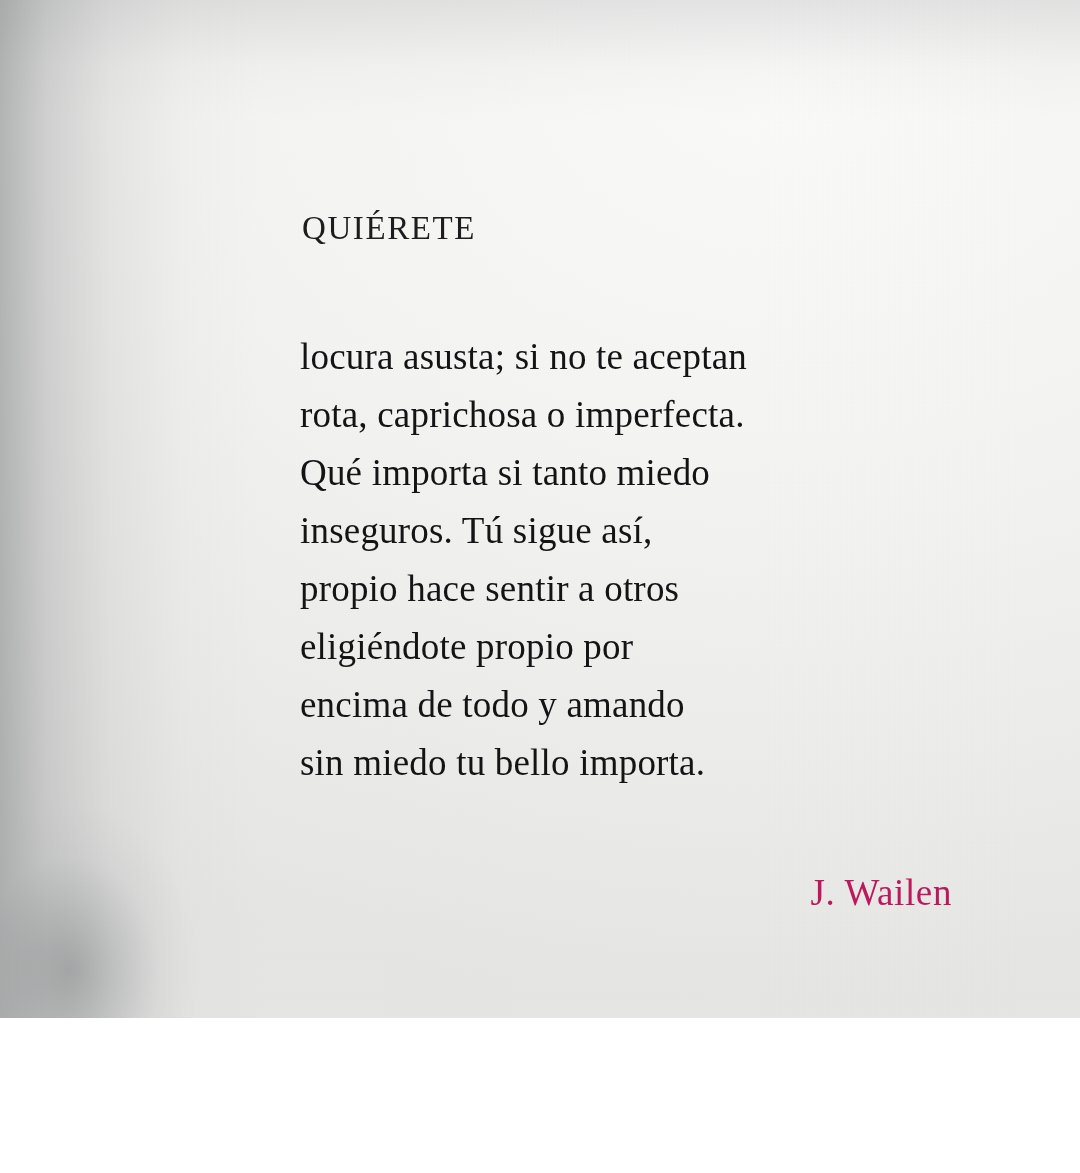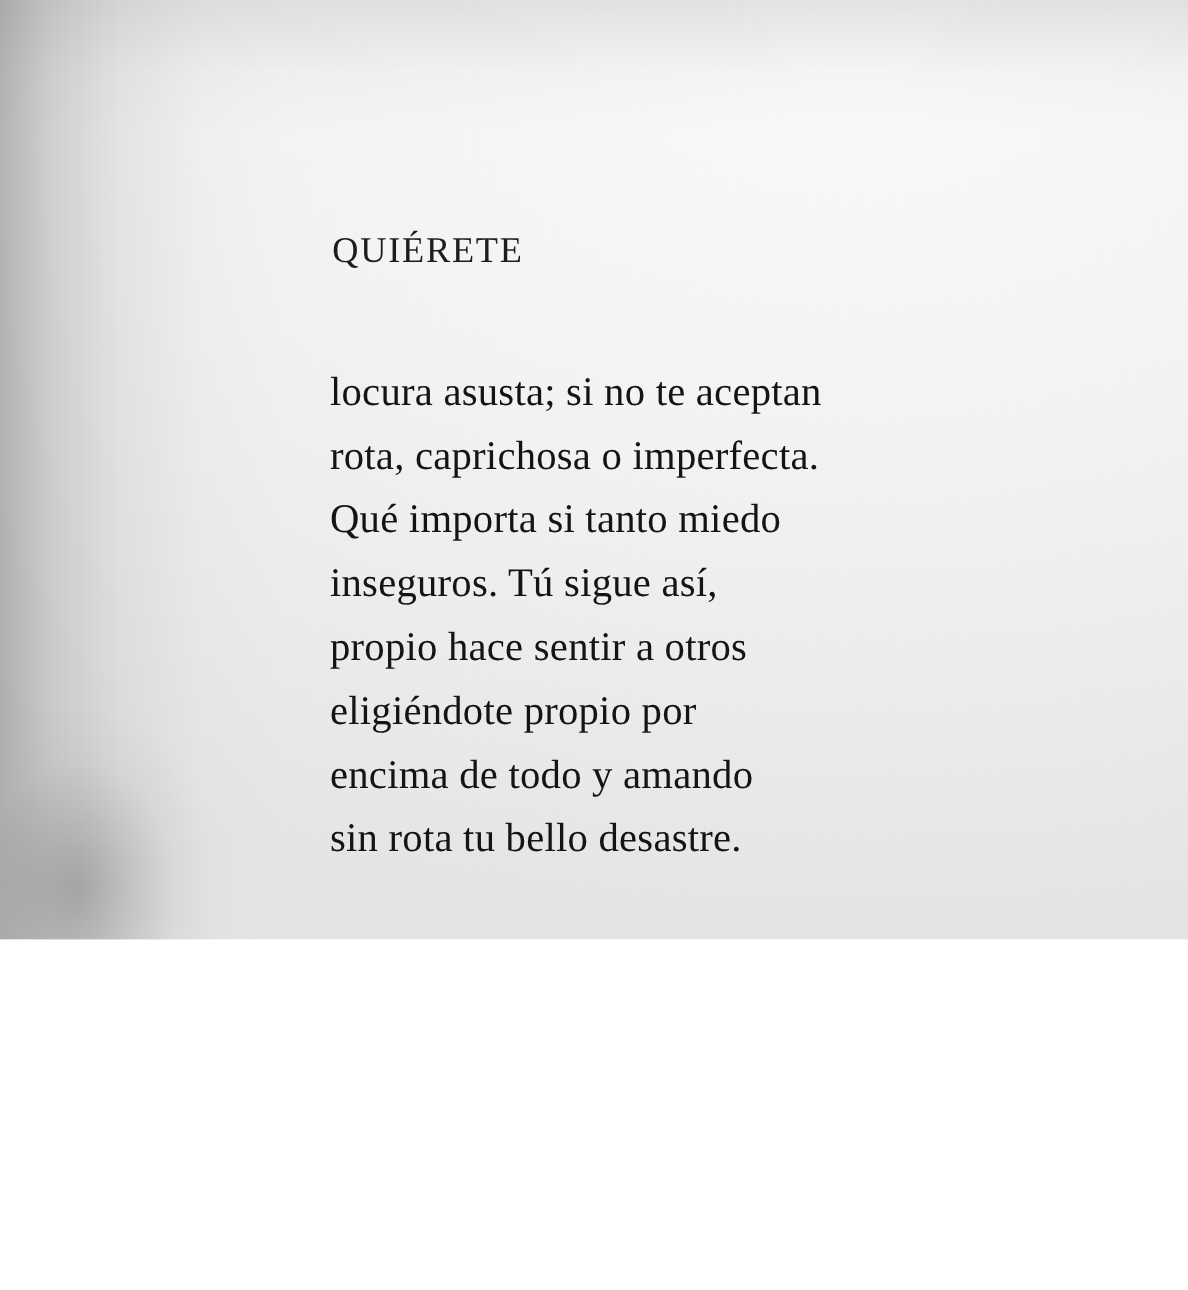--- a/index.html
+++ b/index.html
@@ -11,21 +11,21 @@
     width: 1080px;
     height: 1173px;
     overflow: hidden;
     font-family: "Liberation Serif", serif;
   }
 
   
   #page {
     position: relative;
     width: 1080px;
-    height: 854px;
+    height: 1018px;
     background: #f2f2f0;
     overflow: hidden;
   }
 
   
   #paper-base {
     position: absolute;
     inset: 0;
     background:
       radial-gradient(120% 90% at 72% 8%, #fbfbfa 0%, #f4f4f2 45%, #ececea 78%, #e6e6e4 100%);
@@ -144,21 +144,21 @@
     <div id="poem-title">QUIÉRETE</div>
 
     <div id="poem-body">
       <div class="poem-line">locura asusta; si no te aceptan</div>
       <div class="poem-line">rota, caprichosa o imperfecta.</div>
       <div class="poem-line">Qué importa si tanto miedo</div>
       <div class="poem-line">inseguros. Tú sigue así,</div>
       <div class="poem-line">propio hace sentir a otros</div>
       <div class="poem-line">eligiéndote propio por</div>
       <div class="poem-line">encima de todo y amando</div>
-      <div class="poem-line">sin rota tu bello desastre.</div>
+      <div class="poem-line">sin miedo tu bello importa.</div>
     </div>
 
     <div id="attribution">
       <span id="author-name">J. Wailen</span>
     </div>
 
   </div>
 </div>
 
 </body></html>

